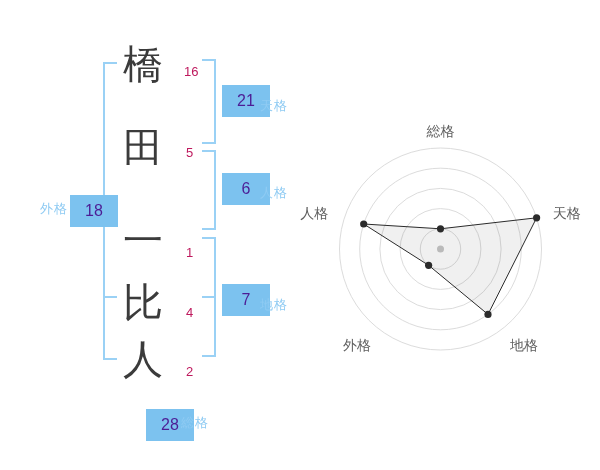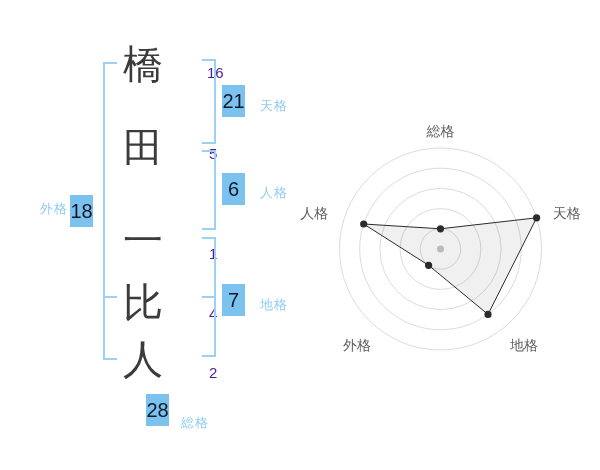--- a/index.html
+++ b/index.html
@@ -7,26 +7,26 @@
     width:600px;height:470px;background:#ffffff;position:relative;overflow:hidden;
     font-family:"Liberation Sans","DejaVu Sans",sans-serif;
   }
   .abs{position:absolute;}
   
   .kanji{
     width:60px;text-align:center;font-size:40px;line-height:44px;color:#3b3b3b;
     left:113px;
   }
   .stroke-num{
-    font-size:15px;color:#4c1d95;left:186px;margin-left:23px;
+    font-size:13px;color:#be185d;left:186px;
   }
   
   .val-box{
-    width:23px;height:32px;background:#7cc2ef;color:#0f172a;
-    font-size:20px;line-height:32px;text-align:center;
+    width:48px;height:32px;background:#7cc2ef;color:#4c1d95;
+    font-size:16px;line-height:32px;text-align:center;
   }
   
   .cat-label{
     font-size:13px;color:#8fcbf3;letter-spacing:1px;
   }
   
   .bracket{border:0 solid #9ad1f5;}
   .bracket.right-side{border-top-width:2px;border-bottom-width:2px;border-right-width:2px;}
   .bracket.left-side{border-top-width:2px;border-bottom-width:2px;border-left-width:2px;}
   .tick{height:2px;background:#9ad1f5;}
@@ -59,21 +59,21 @@
 
 <div class="abs val-box" style="left:222px;top:173px">6</div>
 <div class="abs cat-label" style="left:260px;top:184px">人格</div>
 
 <div class="abs val-box" style="left:222px;top:284px">7</div>
 <div class="abs cat-label" style="left:260px;top:296px">地格</div>
 
 <div class="abs cat-label" style="left:40px;top:200px">外格</div>
 <div class="abs val-box" style="left:70px;top:195px">18</div>
 
-<div class="abs val-box" style="left:146px;top:394px">28</div>
+<div class="abs val-box" style="left:146px;top:409px">28</div>
 <div class="abs cat-label" style="left:181px;top:414px">総格</div>
 
 <div class="abs" id="radar-wrap">
   <svg id="radar-svg" width="295" height="265" xmlns="http://www.w3.org/2000/svg">
       <circle cx="140.5" cy="149" r="20.2" fill="none" stroke="#dcdcdc" stroke-width="1"></circle>
       <circle cx="140.5" cy="149" r="40.4" fill="none" stroke="#dcdcdc" stroke-width="1"></circle>
       <circle cx="140.5" cy="149" r="60.6" fill="none" stroke="#dcdcdc" stroke-width="1"></circle>
       <circle cx="140.5" cy="149" r="80.8" fill="none" stroke="#dcdcdc" stroke-width="1"></circle>
       <circle cx="140.5" cy="149" r="101.0" fill="none" stroke="#dcdcdc" stroke-width="1"></circle>
       <circle cx="140.5" cy="149" r="3.5" fill="#c6c6c6"></circle>

